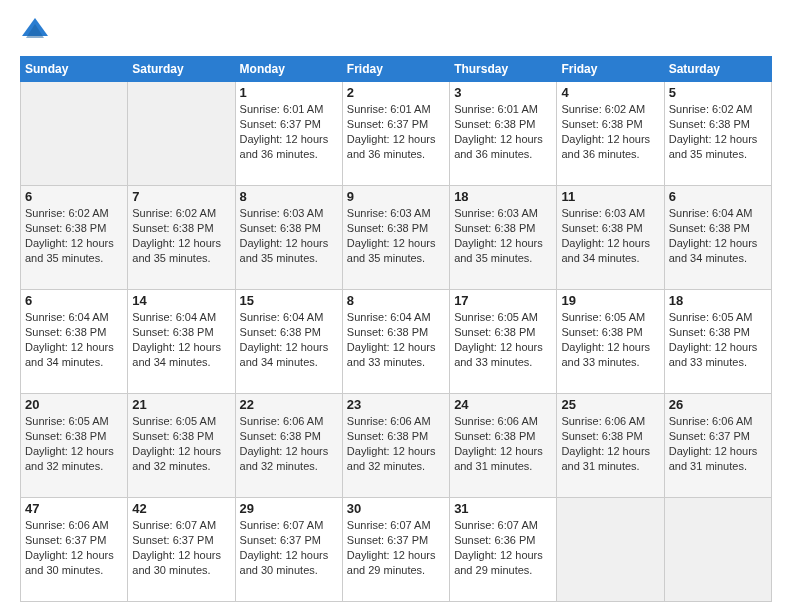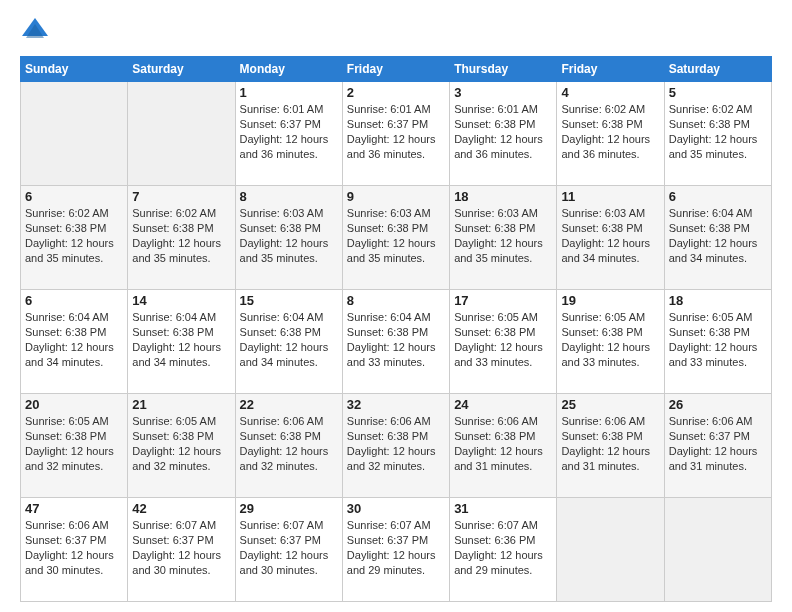--- a/index.html
+++ b/index.html
@@ -278,21 +278,21 @@
 Sunset: 6:38 PM
 Daylight: 12 hours and 32 minutes.</div>
           </td>
           <td>
             <span class="day-number">22</span>
             <div class="day-info" style="white-space: pre-line;">Sunrise: 6:06 AM
 Sunset: 6:38 PM
 Daylight: 12 hours and 32 minutes.</div>
           </td>
           <td>
-            <span class="day-number">32</span>
+            <span class="day-number">23</span>
             <div class="day-info" style="white-space: pre-line;">Sunrise: 6:06 AM
 Sunset: 6:38 PM
 Daylight: 12 hours and 32 minutes.</div>
           </td>
           <td>
             <span class="day-number">24</span>
             <div class="day-info" style="white-space: pre-line;">Sunrise: 6:06 AM
 Sunset: 6:38 PM
 Daylight: 12 hours and 31 minutes.</div>
           </td>

